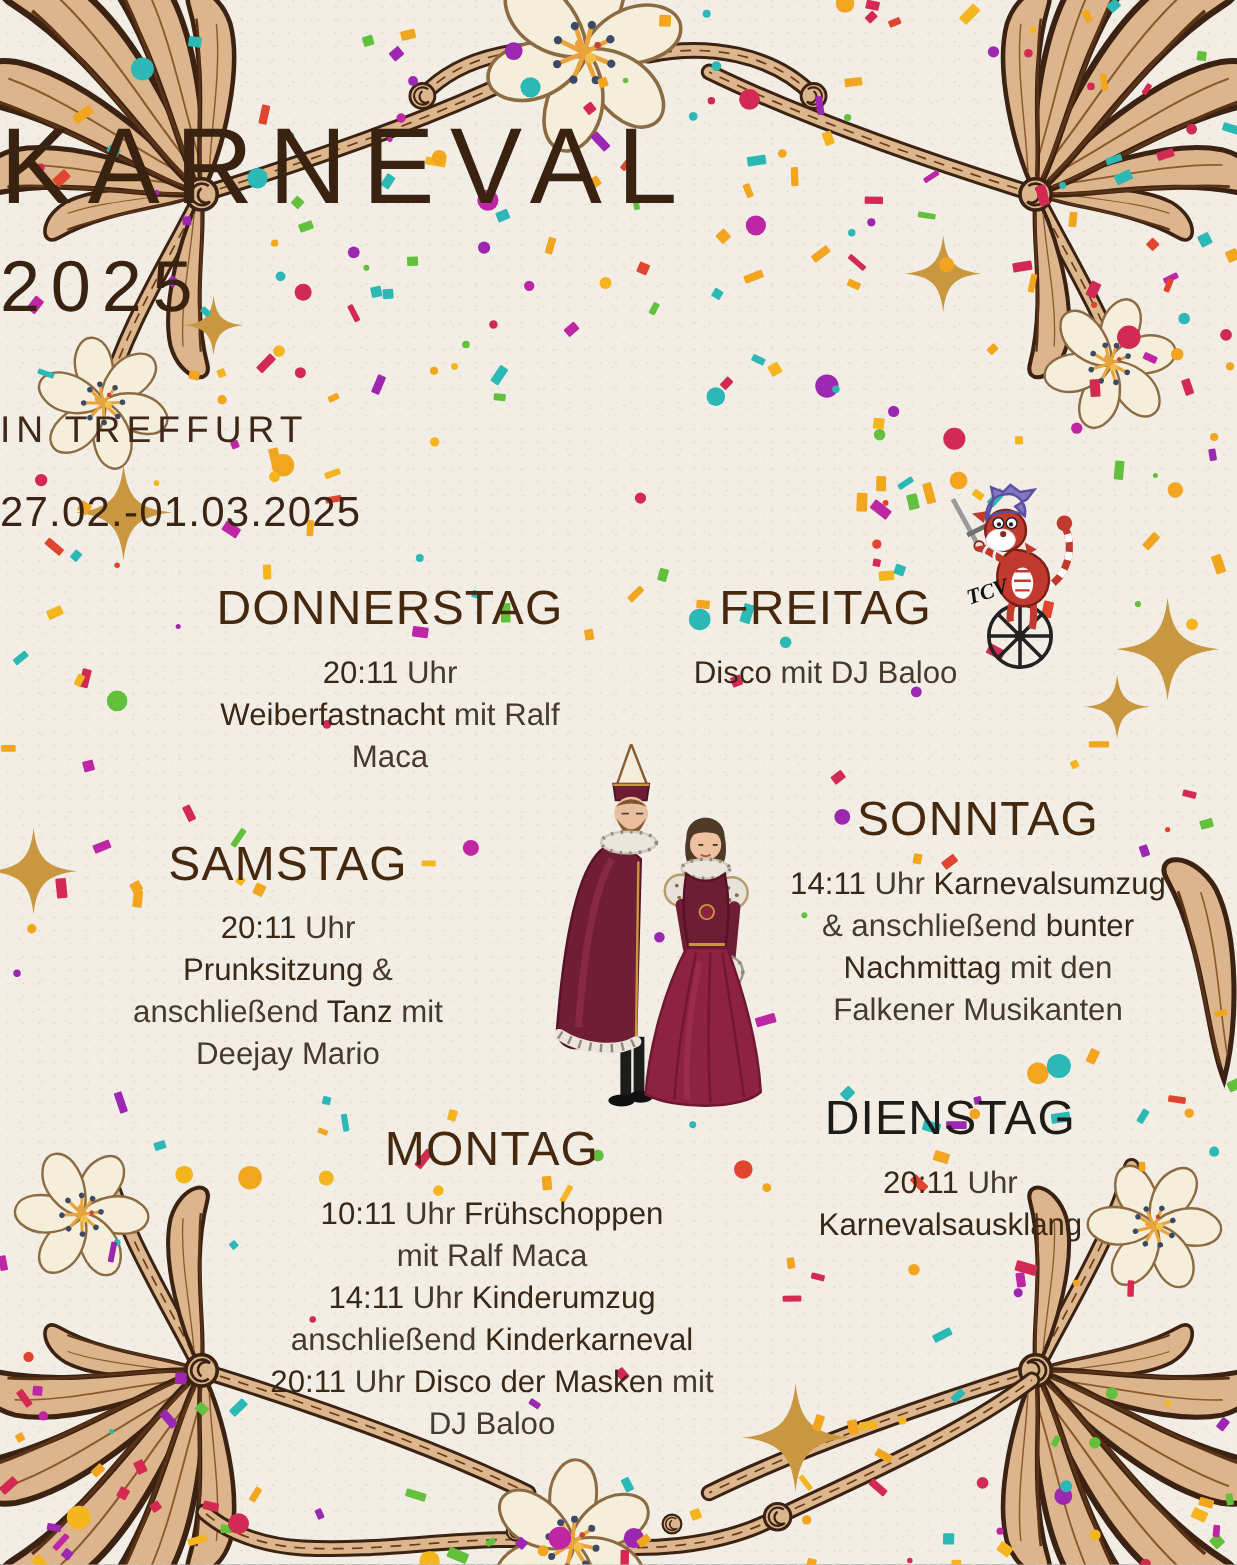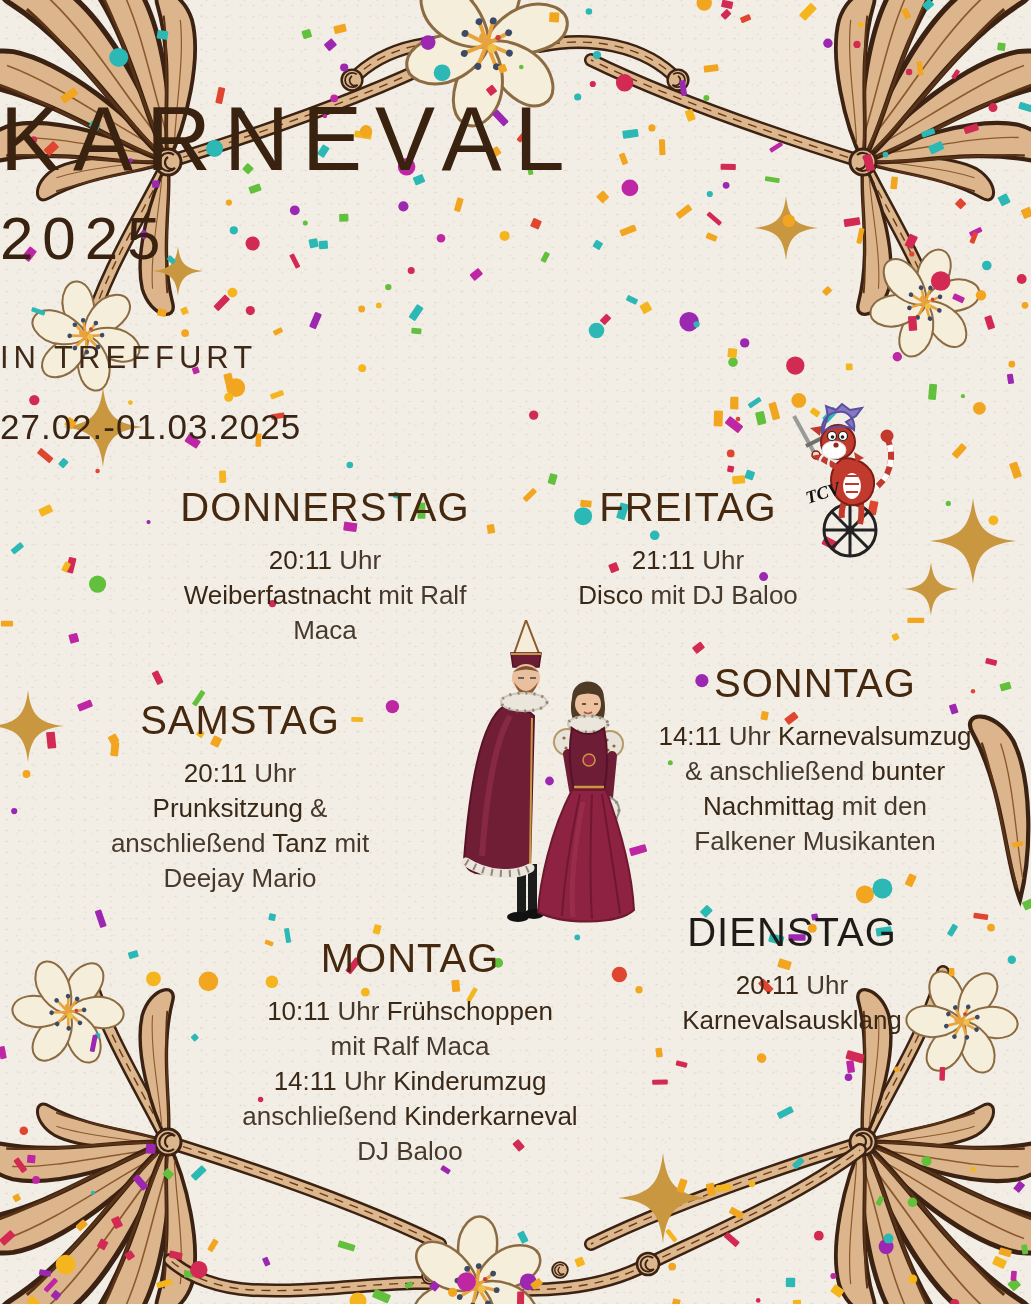--- a/index.html
+++ b/index.html
@@ -543,21 +543,20 @@
     <h2 class="day-name">DONNERSTAG</h2>
     <div class="day-lines">
         <div class="line"><span class="b">20:11</span><span> Uhr</span></div>
         <div class="line"><span class="b">Weiberfastnacht</span><span> mit Ralf</span></div>
         <div class="line"><span>Maca</span></div>
       </div>
   </section>
   <section class="day" id="day-freitag">
     <h2 class="day-name">FREITAG</h2>
     <div class="day-lines">
-        <div class="line"><span class="b">21:11</span><span> Uhr</span></div>
         <div class="line"><span class="b">Disco</span><span> mit DJ Baloo</span></div>
       </div>
   </section>
   <section class="day" id="day-samstag">
     <h2 class="day-name">SAMSTAG</h2>
     <div class="day-lines">
         <div class="line"><span class="b">20:11</span><span> Uhr</span></div>
         <div class="line"><span class="b">Prunksitzung</span><span> &amp;</span></div>
         <div class="line"><span>anschließend </span><span class="b">Tanz</span><span> mit</span></div>
         <div class="line"><span>Deejay Mario</span></div>
@@ -572,20 +571,21 @@
         <div class="line"><span>Falkener Musikanten</span></div>
       </div>
   </section>
   <section class="day" id="day-montag">
     <h2 class="day-name">MONTAG</h2>
     <div class="day-lines">
         <div class="line"><span class="b">10:11</span><span> Uhr </span><span class="b">Frühschoppen</span></div>
         <div class="line"><span>mit Ralf Maca</span></div>
         <div class="line"><span class="b">14:11</span><span> Uhr </span><span class="b">Kinderumzug</span></div>
         <div class="line"><span>anschließend </span><span class="b">Kinderkarneval</span></div>
+        <div class="line"><span class="b">20:11</span><span> Uhr </span><span class="b">Disco der Masken</span><span> mit</span></div>
         <div class="line"><span>DJ Baloo</span></div>
       </div>
   </section>
   <section class="day" id="day-dienstag">
     <h2 class="day-name">DIENSTAG</h2>
     <div class="day-lines">
         <div class="line"><span class="b">20:11</span><span> Uhr</span></div>
         <div class="line"><span class="b">Karnevalsausklang</span></div>
       </div>
   </section>

